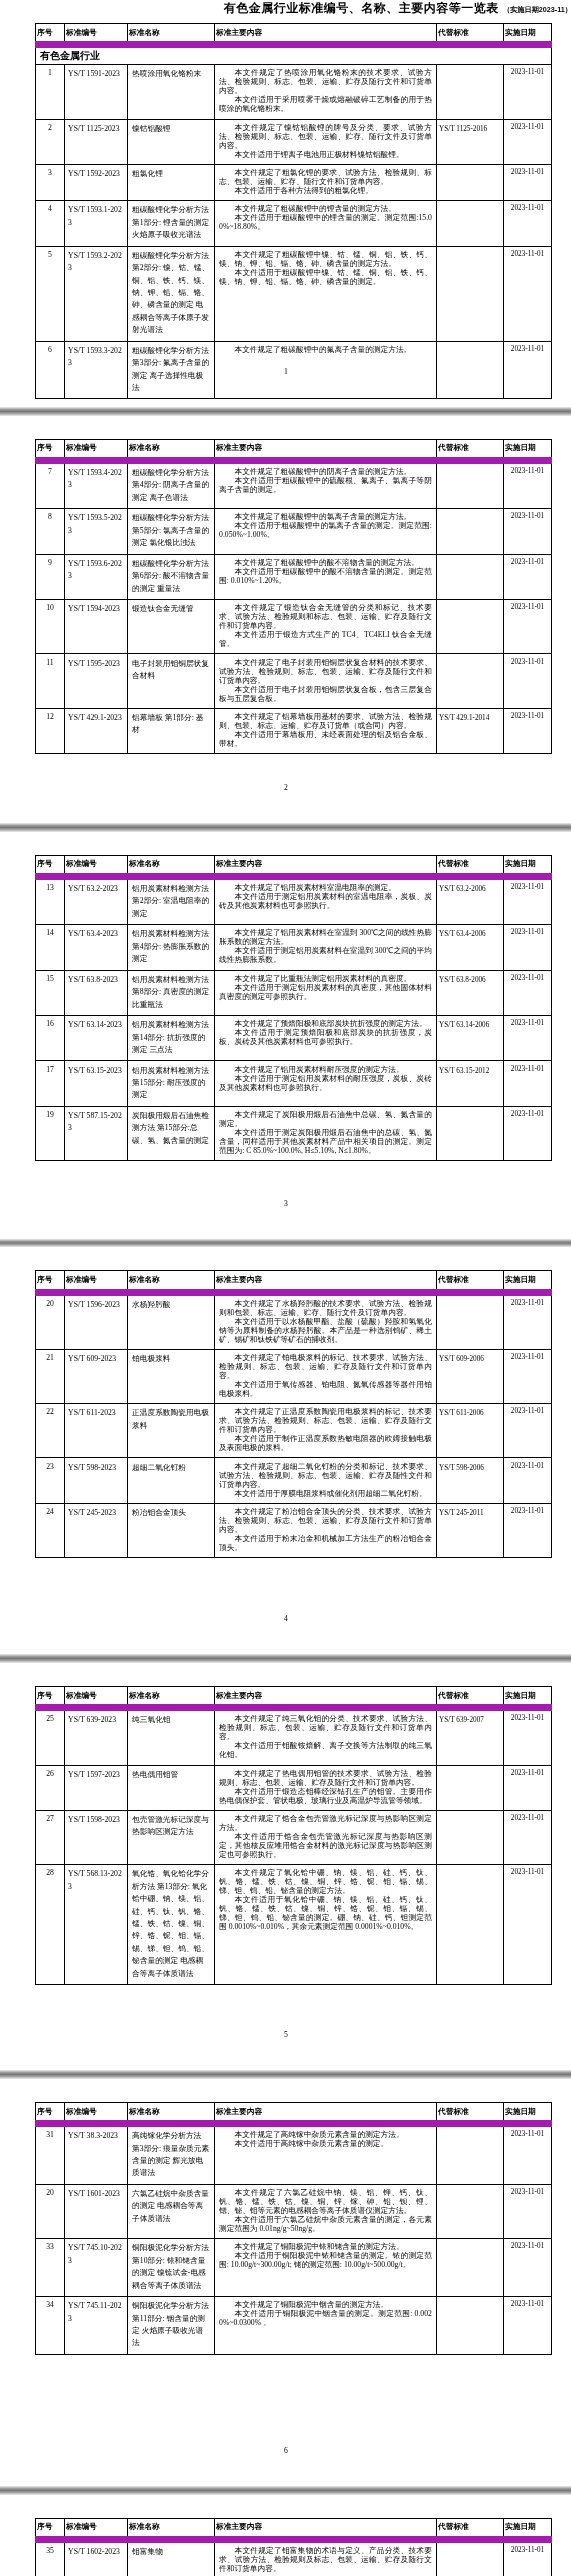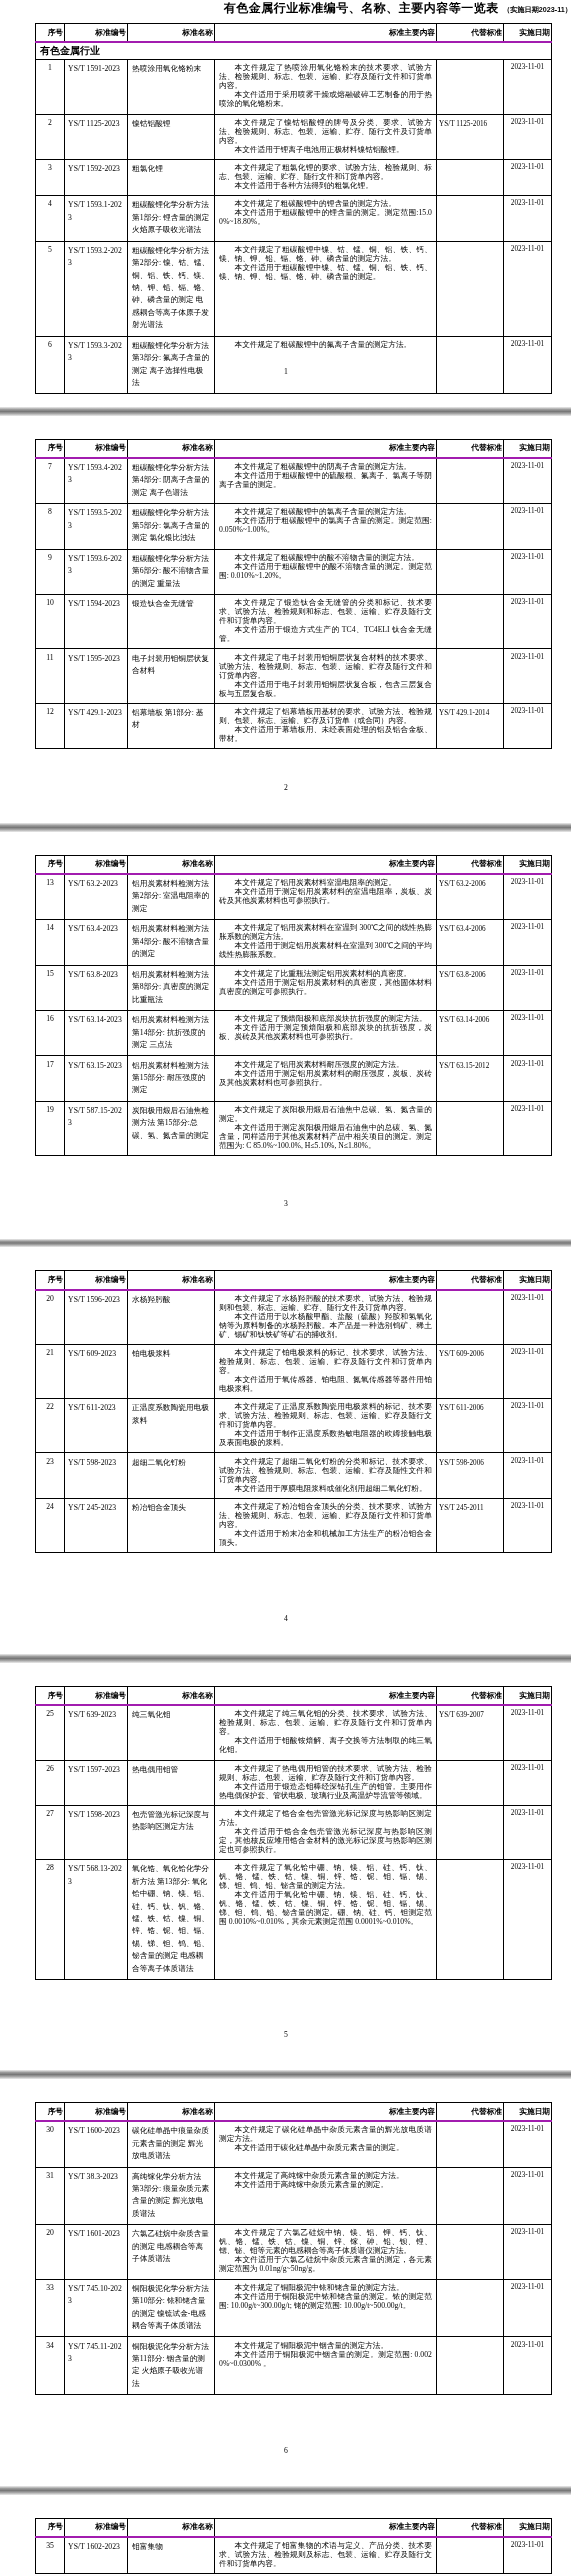--- a/index.html
+++ b/index.html
@@ -11,21 +11,21 @@
        background:linear-gradient(180deg,#ededed 0%,#9a9a9a 28%,#787878 50%,#a8a8a8 74%,#ececec 100%);}
   .title-wrap{text-align:right;font-family:Liberation Sans, sans-serif;font-weight:bold;}
   .title-main{font-size:12px;letter-spacing:0.5px;}
   .title-sub{font-size:7.2px;margin-left:4.1px;}
   .table-wrap{padding-top:23px;}
   .table-wrap.first{padding-top:6.2px;}
   table.tbl{border-collapse:collapse;table-layout:fixed;width:516px;margin-left:35px;
             border:1px solid #000;}
   .tbl th,.tbl td{border:0.5px solid #000;vertical-align:top;overflow:hidden;word-break:break-all;}
   .tbl thead th{font-family:"Liberation Sans",sans-serif;font-size:7.7px;font-weight:bold;
-            padding:3.6px 1px;border-bottom:2px solid #a21caf;text-align:right;}
+            padding:3.6px 1px;border-bottom:7px solid #a21caf;text-align:left;}
   td.section{font-family:"Liberation Sans",sans-serif;font-weight:bold;font-size:10px;padding:1px 4.1px;}
   td.no{text-align:center;padding-top:3.1px;font-size:7.7px;}
   td.code{padding:3.1px 3.1px 4.1px;font-size:7.7px;line-height:12.4px;}
   td.name{padding:3.1px 4.1px 4.1px;font-size:7.7px;line-height:12.4px;}
   td.content{padding:3.1px 4.1px 5.2px;font-size:7.7px;line-height:9px;text-align:justify;}
   td.content p{margin:0;text-indent:2em;}
   td.replaced{padding:3.1px 2.1px;font-size:7.2px;line-height:12.4px;}
   td.date{text-align:center;padding-top:3.1px;font-size:7.2px;}
   .pagenum{position:absolute;top:367px;left:0;width:100%;text-align:center;font-size:7.7px;}
 </style>
@@ -253,21 +253,21 @@
               <td class="content">
                 <p>本文件规定了铝用炭素材料室温电阻率的测定。</p>
                 <p>本文件适用于测定铝用炭素材料的室温电阻率，炭板、炭砖及其他炭素材料也可参照执行。</p>
               </td>
               <td class="replaced">YS/T 63.2-2006</td>
               <td class="date">2023-11-01</td>
             </tr>
             <tr>
               <td class="no">14</td>
               <td class="code">YS/T 63.4-2023</td>
-              <td class="name">铝用炭素材料检测方法 第4部分: 酸不溶物含量的测定</td>
+              <td class="name">铝用炭素材料检测方法 第4部分: 热膨胀系数的测定</td>
               <td class="content">
                 <p>本文件规定了铝用炭素材料在室温到 300℃之间的线性热膨胀系数的测定方法。</p>
                 <p>本文件适用于测定铝用炭素材料在室温到 300℃之间的平均线性热膨胀系数。</p>
               </td>
               <td class="replaced">YS/T 63.4-2006</td>
               <td class="date">2023-11-01</td>
             </tr>
             <tr>
               <td class="no">15</td>
               <td class="code">YS/T 63.8-2023</td>
@@ -488,31 +488,20 @@
             <tr>
               <th>序号</th>
               <th>标准编号</th>
               <th>标准名称</th>
               <th>标准主要内容</th>
               <th>代替标准</th>
               <th>实施日期</th>
             </tr>
           </thead>
           <tbody>
-            <tr>
-              <td class="no">30</td>
-              <td class="code">YS/T 1600-2023</td>
-              <td class="name">碳化硅单晶中痕量杂质元素含量的测定 辉光放电质谱法</td>
-              <td class="content">
-                <p>本文件规定了碳化硅单晶中杂质元素含量的辉光放电质谱测定方法。</p>
-                <p>本文件适用于碳化硅单晶中杂质元素含量的测定。</p>
-              </td>
-              <td class="replaced"></td>
-              <td class="date">2023-11-01</td>
-            </tr>
             <tr>
               <td class="no">31</td>
               <td class="code">YS/T 38.3-2023</td>
               <td class="name">高纯镓化学分析方法 第3部分: 痕量杂质元素含量的测定 辉光放电质谱法</td>
               <td class="content">
                 <p>本文件规定了高纯镓中杂质元素含量的测定方法。</p>
                 <p>本文件适用于高纯镓中杂质元素含量的测定。</p>
               </td>
               <td class="replaced"></td>
               <td class="date">2023-11-01</td>

